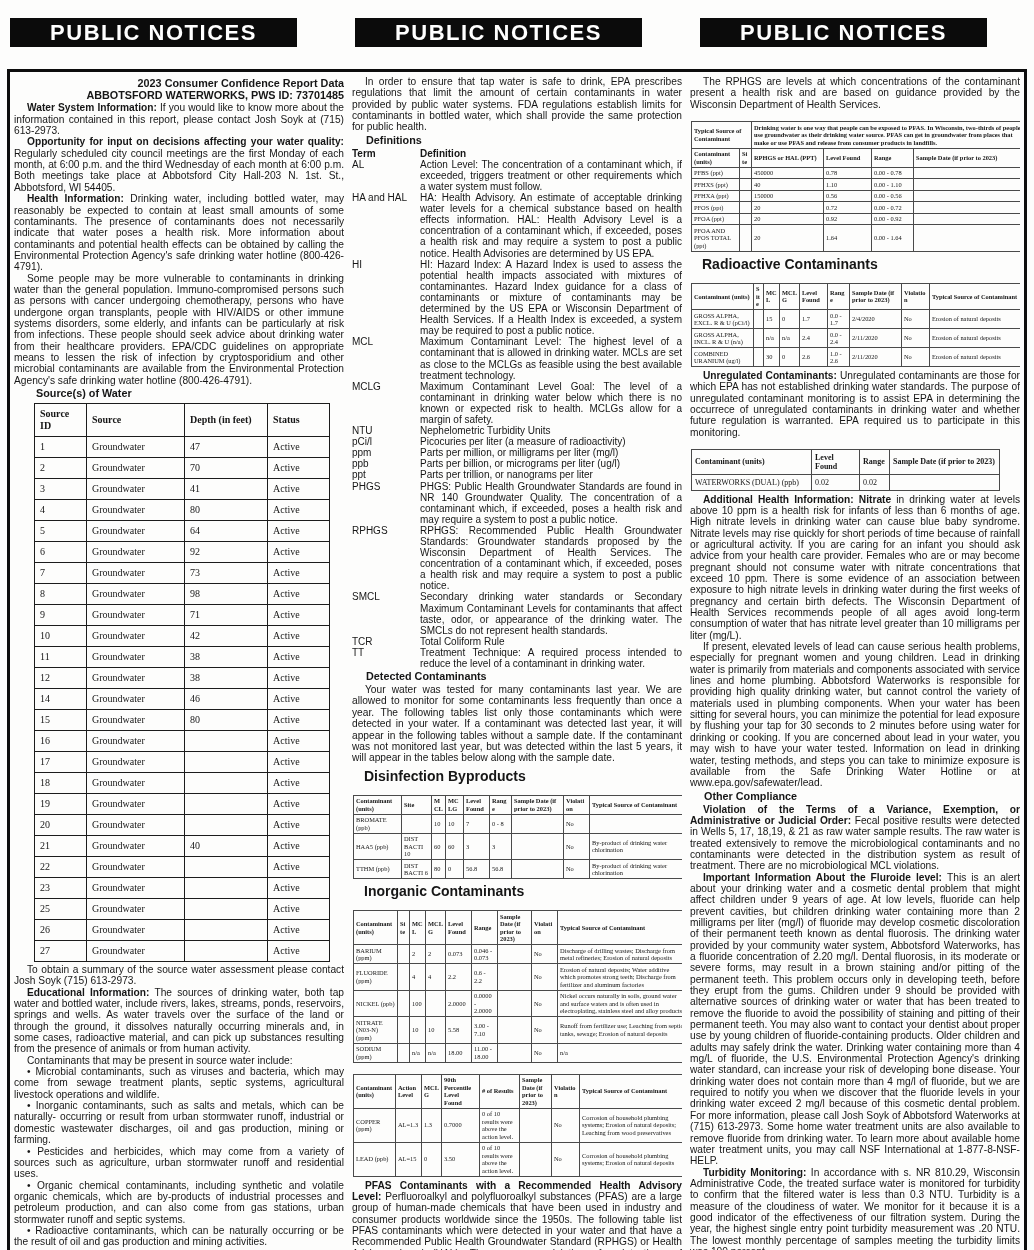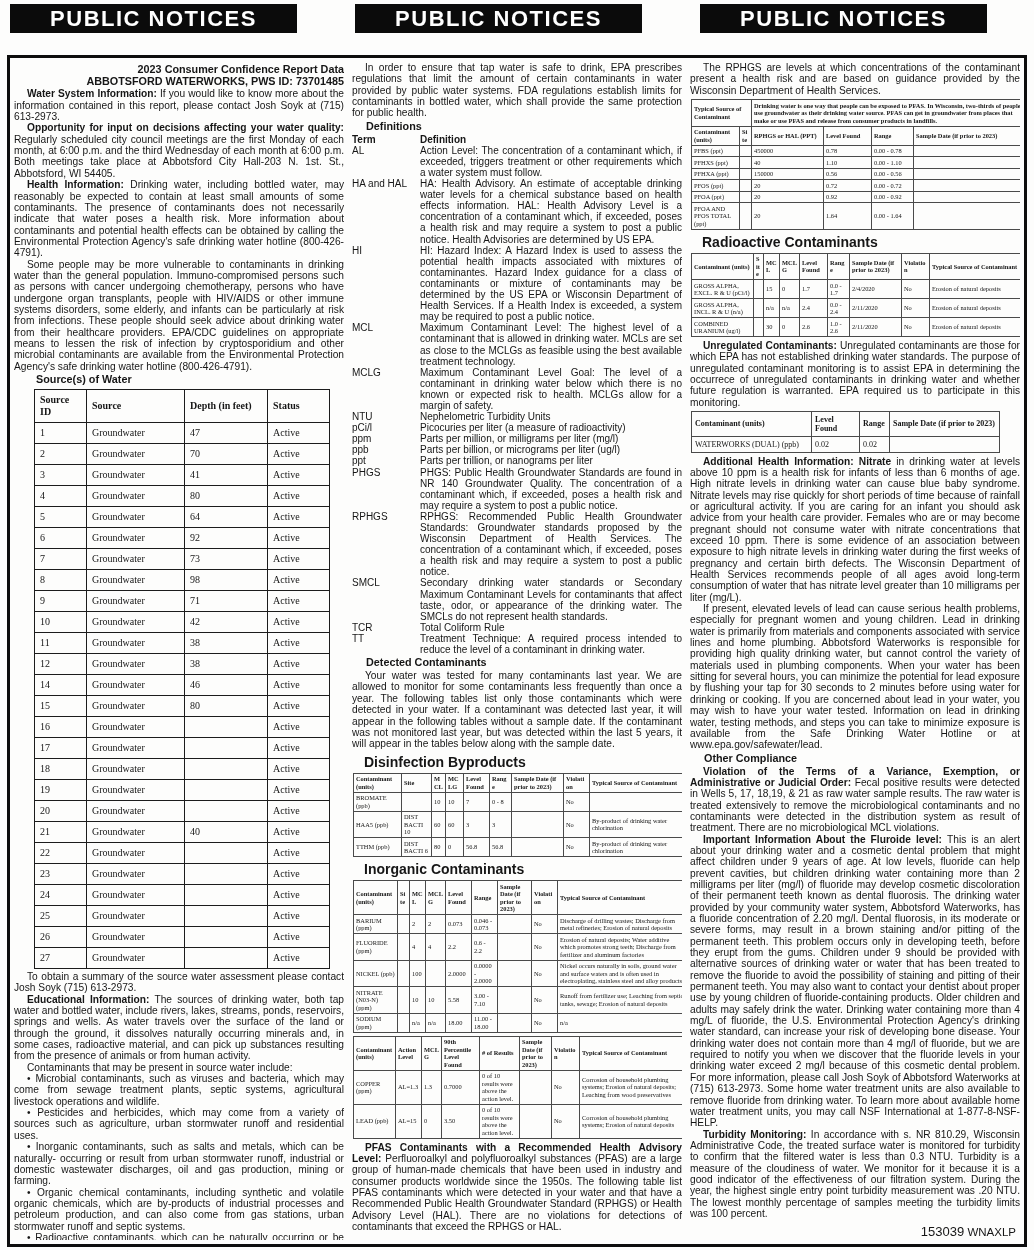--- a/index.html
+++ b/index.html
@@ -1,20 +1,20 @@
 <!DOCTYPE html>
 <html><head>
 <meta charset="utf-8">
 <style>
   html,body{margin:0;padding:0;}
   body{
     width:1034px;height:1250px;background:#fdfdfc;color:#161616;
     font-family:"Liberation Sans",sans-serif;overflow:hidden;position:relative;
   }
-  .banners{display:flex;padding:4px 0 0 10px;gap:58px;}
+  .banners{display:flex;padding:4px 0 0 10px;gap:58px;margin-top:14px;}
   .banner{
     width:287px;height:29px;background:#0b0b0b;color:#fff;
     display:flex;align-items:center;justify-content:center;
     font-weight:bold;font-size:22px;letter-spacing:1.5px;
     font-family:"Liberation Sans",sans-serif;
   }
   .sheet{
     margin:22px 7px 0 7px;height:1192px;box-sizing:border-box;
     border:3px solid #0d0d0d;padding:4px 4px;display:flex;gap:8px;overflow:hidden;
   }
@@ -24,21 +24,21 @@
   .para{margin:0;font-size:10.2px;line-height:11.35px;text-align:justify;text-indent:13px;}
   .b{font-weight:bold;}
   .heading{font-weight:bold;font-size:10.8px;line-height:13px;margin:1px 0 1px 22px;}
   .heading.mid{margin-left:14px;}
   .heading.big{font-size:14px;line-height:16px;margin:4px 0 3px 12px;}
   .deflist{display:grid;grid-template-columns:68px 1fr;
     font-size:10px;line-height:11.1px;}
   .def-h{font-weight:bold;}
   .def-d{text-align:justify;}
   table{border-collapse:collapse;padding-left:44px;}
-  .tbl{table-layout:fixed;width:99.5%;margin:3px 0 3px 1px;
+  .tbl{table-layout:fixed;width:99.5%;margin:11px 0 3px 1px;
     font-family:"Liberation Serif",serif;font-size:6.4px;line-height:7.5px;}
   .tbl th,.tbl td{border:1px solid #4a4a4a;padding:1.5px 2px;text-align:left;
     vertical-align:middle;word-wrap:break-word;font-weight:normal;}
   .tbl th{font-weight:bold;}
   .tbl.src{width:295px;margin:3px 0 2px 20px;font-size:10px;line-height:12px;}
   .tbl.src th,.tbl.src td{border:1px solid #1c1c1c;padding:4px 5px;}
   .tbl.src th{font-weight:bold;}
   .tbl.midsize{font-size:8px;line-height:9.5px;width:92%;}
   .tbl.midsize th,.tbl.midsize td{padding:2.5px 3px;}
   .colophon{text-align:right;margin-top:3px;padding-right:4px;}
@@ -205,26 +205,20 @@
             <td></td>
             <td>Active</td>
           </tr>
           <tr>
             <td>23</td>
             <td>Groundwater</td>
             <td></td>
             <td>Active</td>
           </tr>
           <tr>
-            <td>24</td>
-            <td>Groundwater</td>
-            <td></td>
-            <td>Active</td>
-          </tr>
-          <tr>
             <td>25</td>
             <td>Groundwater</td>
             <td></td>
             <td>Active</td>
           </tr>
           <tr>
             <td>26</td>
             <td>Groundwater</td>
             <td></td>
             <td>Active</td>
@@ -234,22 +228,22 @@
             <td>Groundwater</td>
             <td></td>
             <td>Active</td>
           </tr>
         </tbody>
       </table>
       <p class="para">To obtain a summary of the source water assessment please contact Josh Soyk (715) 613-2973.</p>
       <p class="para"><span class="b">Educational Information: </span>The sources of drinking water, both tap water and bottled water, include rivers, lakes, streams, ponds, reservoirs, springs and wells. As water travels over the surface of the land or through the ground, it dissolves naturally occurring minerals and, in some cases, radioactive material, and can pick up substances resulting from the presence of animals or from human activity.</p>
       <p class="para">Contaminants that may be present in source water include:</p>
       <p class="para">• Microbial contaminants, such as viruses and bacteria, which may come from sewage treatment plants, septic systems, agricultural livestock operations and wildlife.</p>
+      <p class="para">• Inorganic contaminants, such as salts and metals, which can be naturally- occurring or result from urban stormwater runoff, industrial or domestic wastewater discharges, oil and gas production, mining or farming.</p>
       <p class="para">• Pesticides and herbicides, which may come from a variety of sources such as agriculture, urban stormwater runoff and residential uses.</p>
-      <p class="para">• Inorganic contaminants, such as salts and metals, which can be naturally- occurring or result from urban stormwater runoff, industrial or domestic wastewater discharges, oil and gas production, mining or farming.</p>
       <p class="para">• Organic chemical contaminants, including synthetic and volatile organic chemicals, which are by-products of industrial processes and petroleum production, and can also come from gas stations, urban stormwater runoff and septic systems.</p>
       <p class="para">• Radioactive contaminants, which can be naturally occurring or be the result of oil and gas production and mining activities.</p>
     </div>
   <div class="col">
       <p class="para">In order to ensure that tap water is safe to drink, EPA prescribes regulations that limit the amount of certain contaminants in water provided by public water systems. FDA regulations establish limits for contaminants in bottled water, which shall provide the same protection for public health.</p>
       <div class="heading mid">Definitions</div>
       <div class="deflist">
         <div class="def-h">Term</div>
         <div class="def-h">Definition</div>
         <div class="def-t">AL</div>

